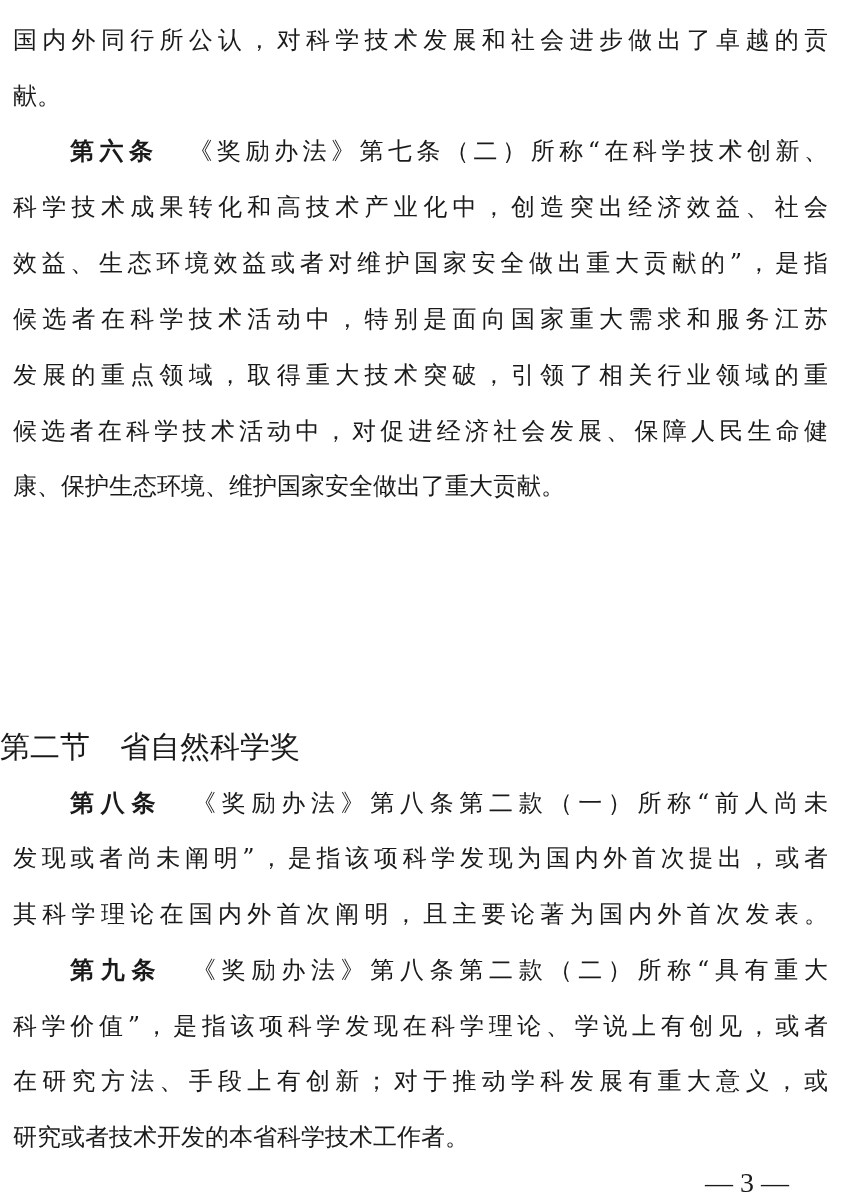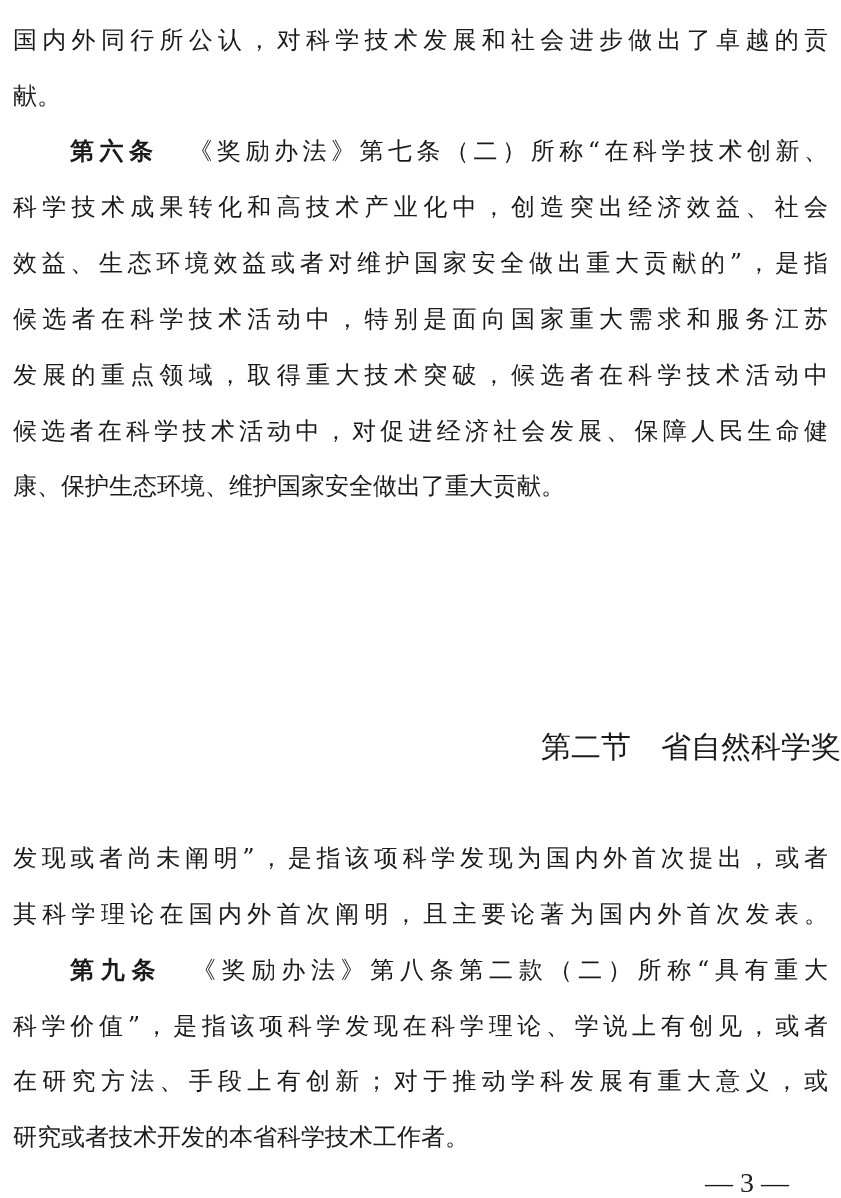--- a/index.html
+++ b/index.html
@@ -48,21 +48,21 @@
       letter-spacing: 1px;
     }
     .section-heading {
       position: absolute;
       left: 0;
       width: 841px;
       top: 727px;
       height: 40px;
       font-size: 30px;
       line-height: 40px;
-      text-align: right;
+      text-align: left;
       white-space: pre;
     }
     .page-number {
       position: absolute;
       left: 705px;
       top: 1168px;
       font-size: 28px;
       line-height: 30px;
       font-family: "Liberation Serif", "DejaVu Serif", serif;
       white-space: pre;
@@ -75,27 +75,30 @@
 
   <div class="line" style="top:20px;">国内外同行所公认，对科学技术发展和社会进步做出了卓越的贡</div>
   <div class="line last" style="top:76px;">献。</div>
 
   <div class="line indent" style="top:131px;">
     <span class="art-label">第六条</span><span>《奖励办法》第七条（二）所称“在科学技术创新、</span>
   </div>
   <div class="line" style="top:187px;">科学技术成果转化和高技术产业化中，创造突出经济效益、社会</div>
   <div class="line" style="top:243px;">效益、生态环境效益或者对维护国家安全做出重大贡献的”，是指</div>
   <div class="line" style="top:299px;">候选者在科学技术活动中，特别是面向国家重大需求和服务江苏</div>
-  <div class="line" style="top:355px;">发展的重点领域，取得重大技术突破，候选者在科学技术活动中</div>
+  <div class="line" style="top:355px;">发展的重点领域，取得重大技术突破，引领了相关行业领域的重</div>
   <div class="line" style="top:411px;">候选者在科学技术活动中，对促进经济社会发展、保障人民生命健</div>
   <div class="line last" style="top:466px;">康、保护生态环境、维护国家安全做出了重大贡献。</div>
 
 
   <div class="section-heading">第二节　省自然科学奖</div>
 
+  <div class="line indent" style="top:783px;">
+    <span class="art-label">第八条</span><span>《奖励办法》第八条第二款（一）所称“前人尚未</span>
+  </div>
   <div class="line" style="top:838px;">发现或者尚未阐明”，是指该项科学发现为国内外首次提出，或者</div>
   <div class="line" style="top:894px;">其科学理论在国内外首次阐明，且主要论著为国内外首次发表。</div>
 
   <div class="line indent" style="top:950px;">
     <span class="art-label">第九条</span><span>《奖励办法》第八条第二款（二）所称“具有重大</span>
   </div>
   <div class="line" style="top:1006px;">科学价值”，是指该项科学发现在科学理论、学说上有创见，或者</div>
   <div class="line" style="top:1061px;">在研究方法、手段上有创新；对于推动学科发展有重大意义，或</div>
   <div class="line last" style="top:1117px;">研究或者技术开发的本省科学技术工作者。</div>
 

